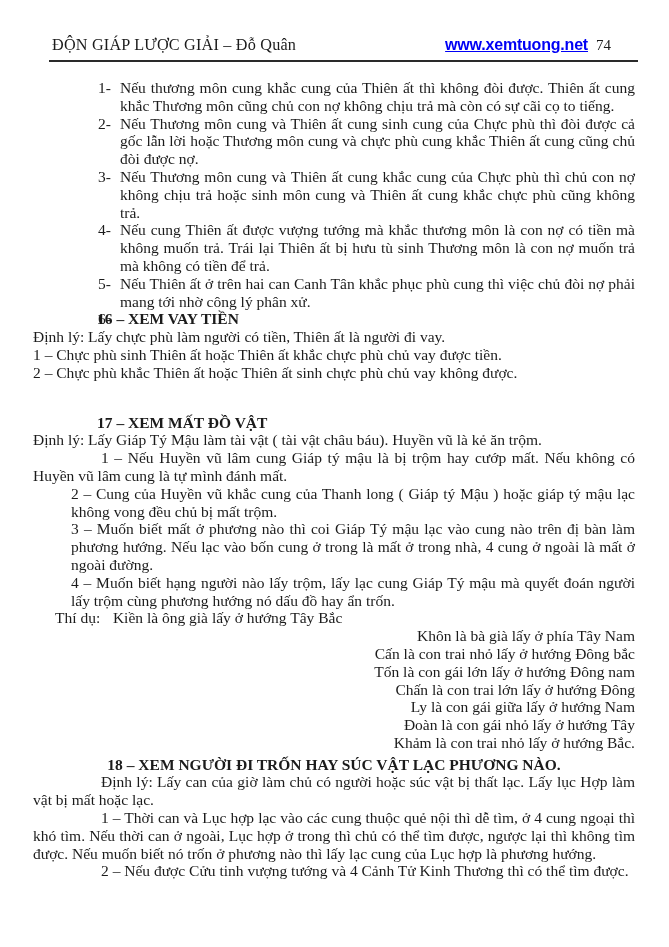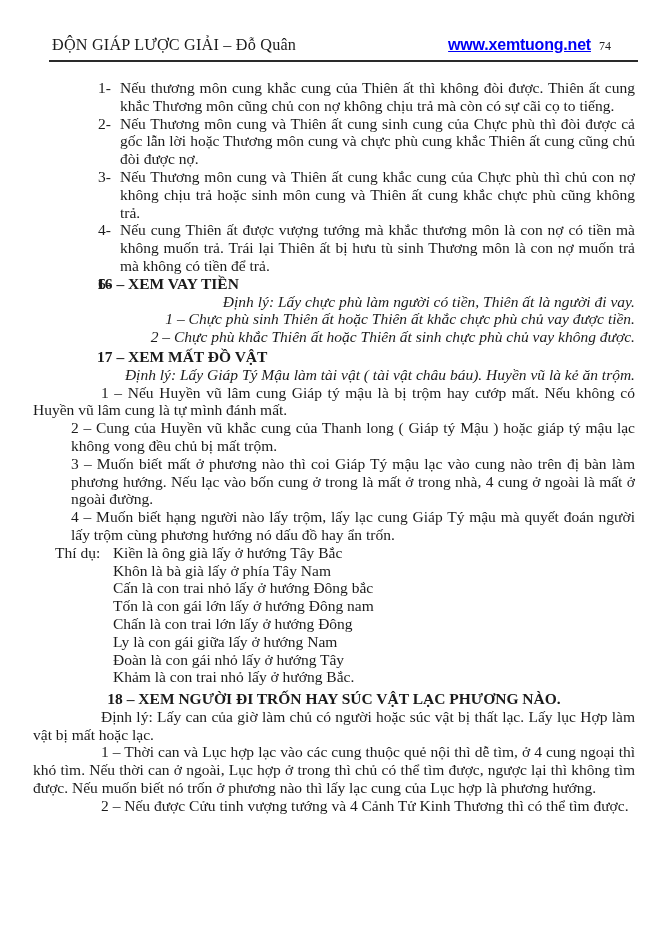--- a/index.html
+++ b/index.html
@@ -11,36 +11,36 @@
   .header {
     position:absolute; top:36px; left:52px; right:58px;
     display:flex; justify-content:space-between; align-items:baseline;
   }
   .header-title { font-size:16.2px; letter-spacing:0.2px; white-space:nowrap; }
   .header-right { display:flex; align-items:baseline; gap:8px; }
   .site-link {
     font-family:"Liberation Sans", sans-serif; font-weight:bold;
     color:#0000f5; text-decoration:underline; font-size:16px; letter-spacing:-0.2px;
   }
-  .page-num { font-size:12px; color:#1b1b1b; }
+  .page-num { font-size:15px; color:#1b1b1b; }
   .rule { position:absolute; top:60px; left:49px; width:589px; height:2px; background:#2a2a2a; }
   .doc-body {
     position:absolute; top:79px; left:33px; width:602px;
     text-align:justify;
   }
   .list-item { position:relative; padding-left:87px; }
   .list-item .marker { position:absolute; left:65px; top:0; }
   .heading-left { font-weight:bold; margin-left:64px; text-align:left; }
-  .heading-17 { margin-top:2px; }
-  .plain-line { margin-left:64px; text-align:right;font-style:italic; }
+  .heading-17 { margin-top:32px; }
+  .plain-line { text-align:left; }
   .indent-para { text-indent:68px; }
   .sub-para { margin-left:38px; }
   .thi-du-row { margin-left:22px; text-align:left; }
   .thi-du-label { display:inline-block; width:54px; }
-  .example { margin-left:80px; text-align:left; }
+  .example { margin-left:80px; text-align:right; }
   .center-heading { text-align:center; font-weight:bold; margin-top:4px; }
 </style>
 </head>
 <body>
 
 <div class="page">
 
   <div class="header">
     <span class="header-title">ĐỘN GIÁP LƯỢC GIẢI – Đỗ Quân</span>
     <span class="header-right">
@@ -63,20 +63,21 @@
     <div class="list-item">
       <span class="marker">3-</span>
       <span>Nếu Thương môn cung và Thiên ất cung khắc cung của Chực phù thì chủ con nợ không chịu trả  hoặc sinh môn cung và Thiên ất cung khắc chực phù cũng không trả.</span>
     </div>
     <div class="list-item">
       <span class="marker">4-</span>
       <span>Nếu cung Thiên ất được vượng tướng mà khắc thương môn là con nợ có tiền mà không muốn trả. Trái lại Thiên ất bị hưu tù sinh Thương môn là con nợ muốn trả mà không có tiền để trả.</span>
     </div>
     <div class="list-item">
       <span class="marker">5-</span>
+      <span>Nếu Thiên ất ở trên hai can Canh  Tân khắc phục phù cung  thì việc chủ đòi nợ phải mang tới nhờ công lý phân xử.</span>
     </div>
     <div class="list-item">
       <span class="marker">6-</span>
       <span></span>
     </div>
 
     <div class="heading-left">16 – XEM VAY TIỀN</div>
     <div class="plain-line">Định lý: Lấy chực phù làm người có tiền, Thiên ất là người đi vay.</div>
     <div class="plain-line">1 – Chực phù  sinh Thiên ất hoặc Thiên ất khắc chực phù chủ vay được tiền.</div>
     <div class="plain-line">2 – Chực phù khắc Thiên ất hoặc Thiên ất sinh chực phù chủ vay không được.</div>

